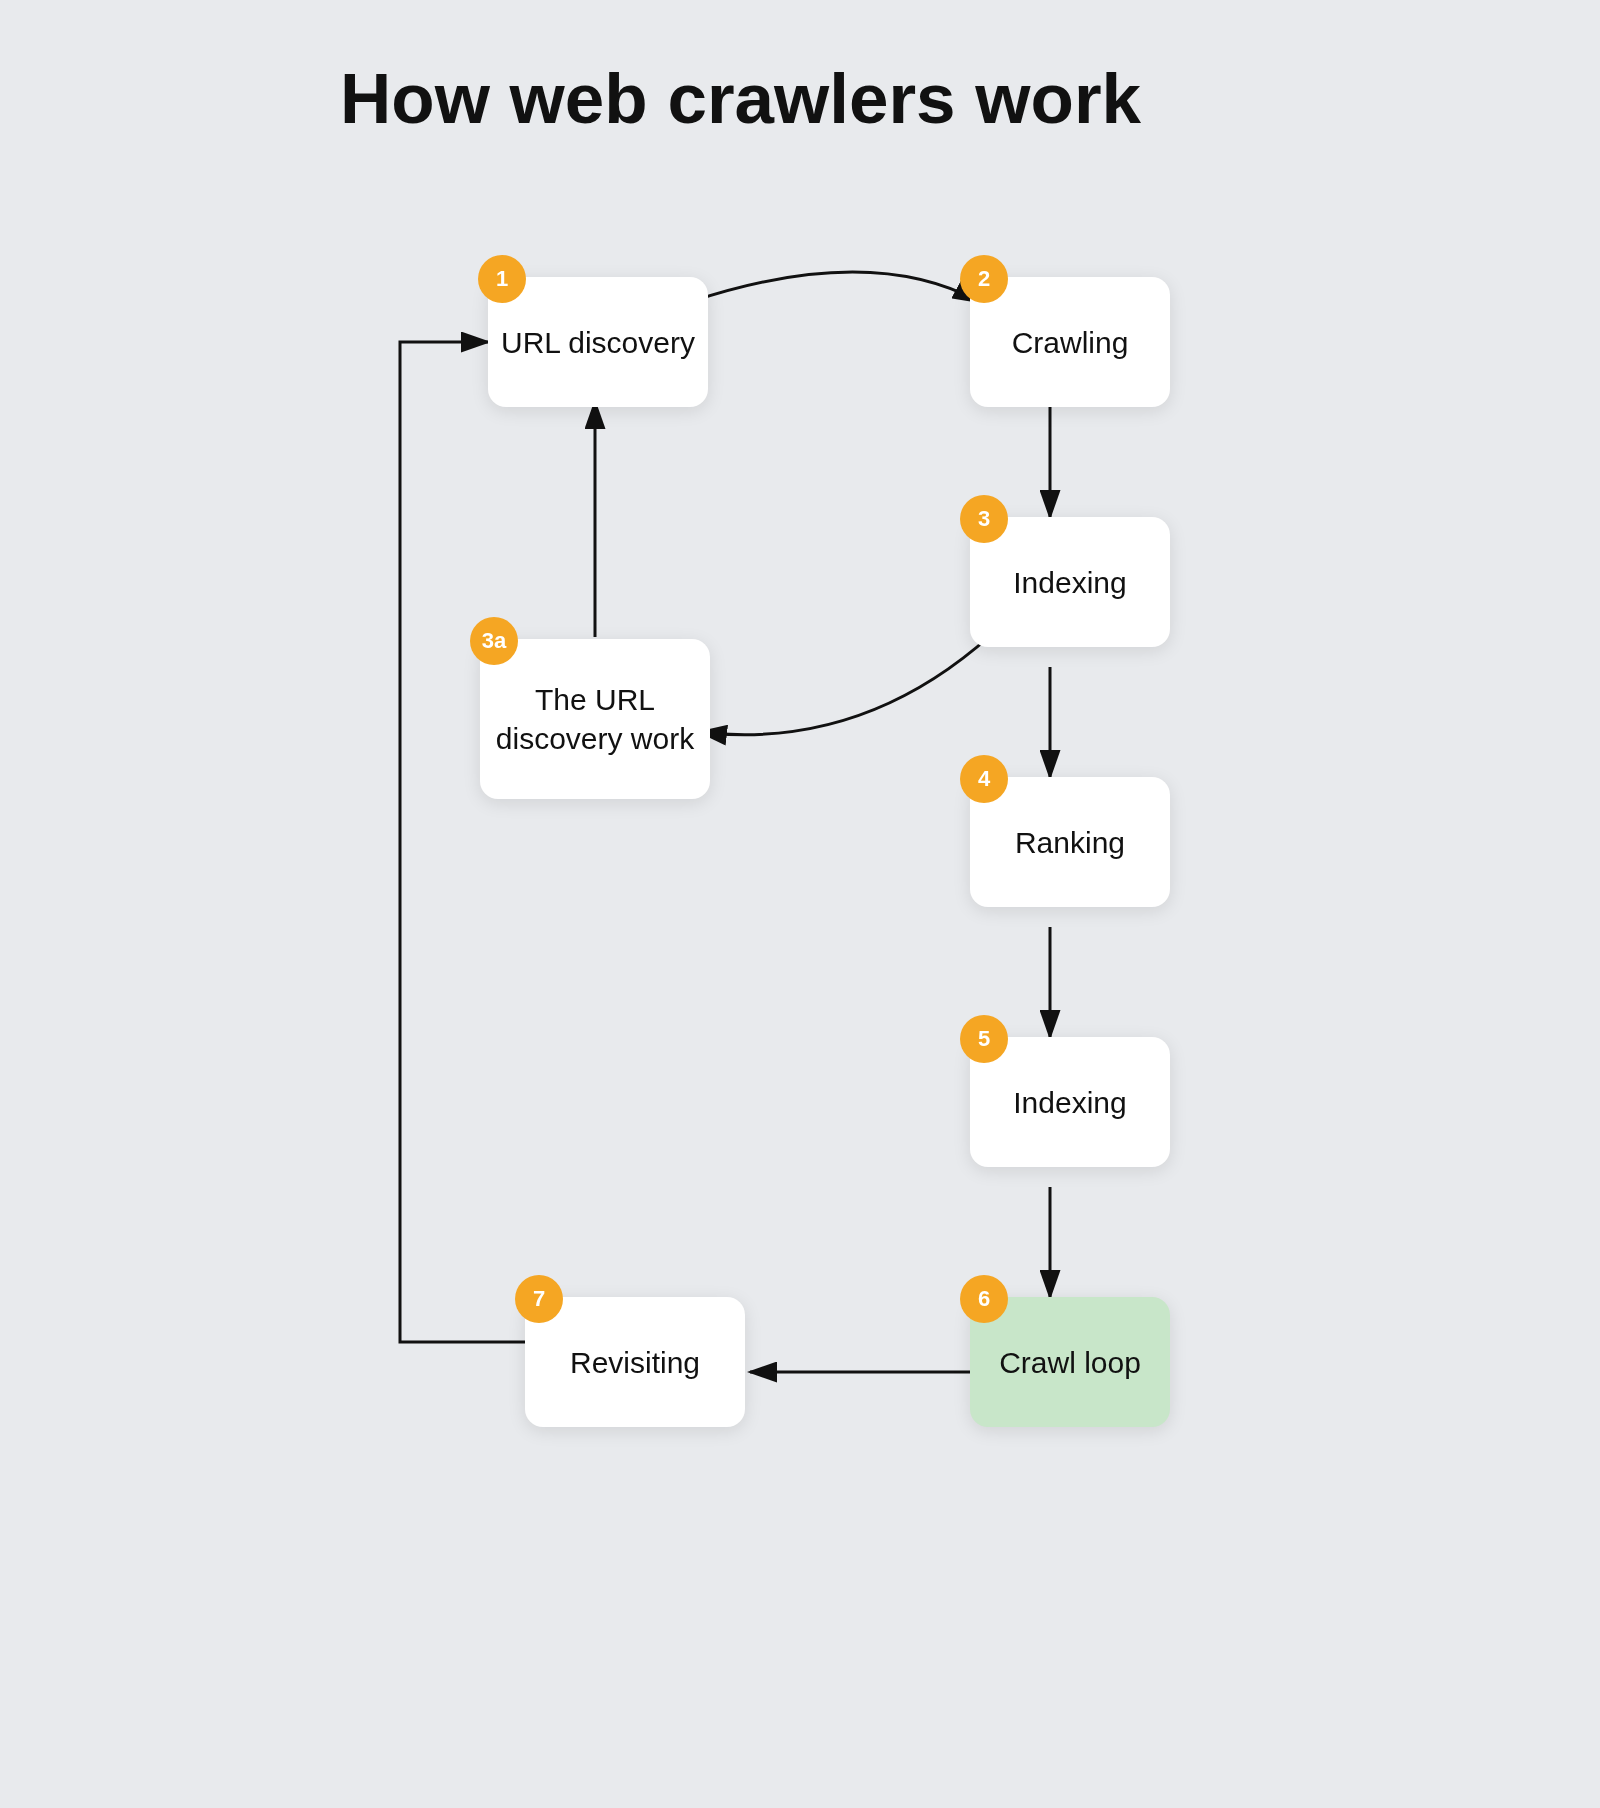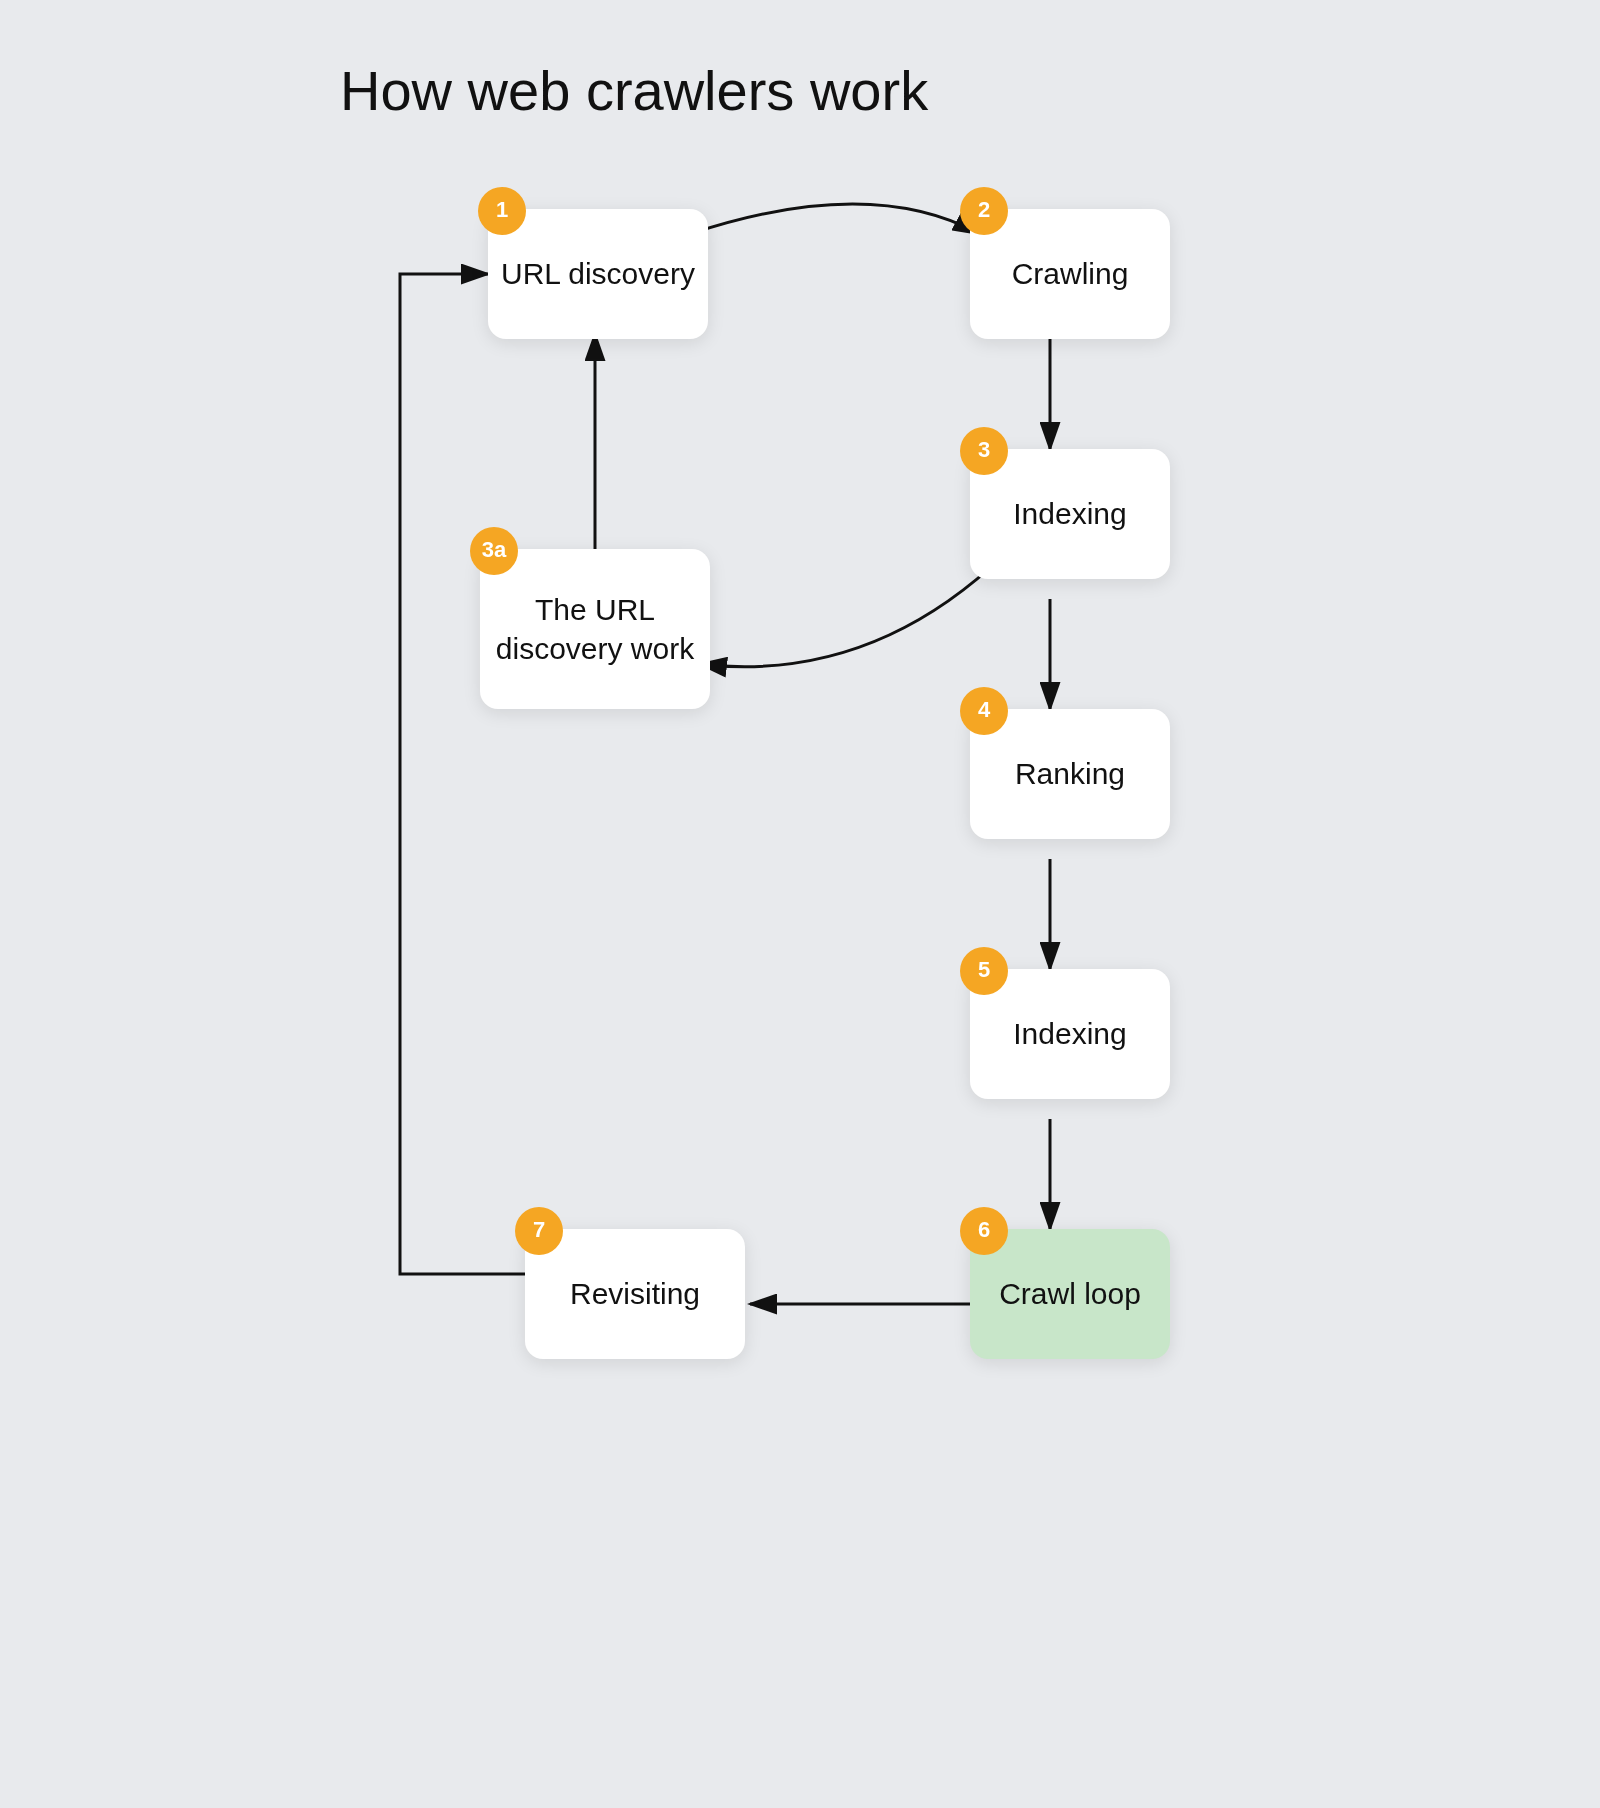--- a/index.html
+++ b/index.html
@@ -13,24 +13,24 @@
       align-items: flex-start;
     }
 
     .page {
       width: 1040px;
       padding: 60px 60px 80px 60px;
       position: relative;
     }
 
     .page-title {
-      font-size: 56px;
-      font-weight: 400;
+      font-size: 71px;
+      font-weight: 700;
       color: #111;
-      margin-bottom: 32px;
+      margin-bottom: 84px;
       line-height: 1.1;
     }
 
     .diagram {
       position: relative;
       width: 100%;
       height: 1550px;
     }
 
     
@@ -128,21 +128,21 @@
     <div class="node" style="left: 148px; top: 55px; width: 220px; height: 130px;">
       <div class="badge">1</div>
       <span>URL discovery</span>
     </div>
 
     <div class="node" style="left: 630px; top: 55px; width: 200px; height: 130px;">
       <div class="badge">2</div>
       <span>Crawling</span>
     </div>
 
-    <div class="node" style="left: 140px; top: 395px; width: 230px; height: 160px;">
+    <div class="node" style="left: 140px; top: 417px; width: 230px; height: 160px;">
       <div class="badge">3a</div>
       <span style="white-space: pre-line;">The URL
 discovery work</span>
     </div>
 
     <div class="node" style="left: 630px; top: 295px; width: 200px; height: 130px;">
       <div class="badge">3</div>
       <span>Indexing</span>
     </div>
 

